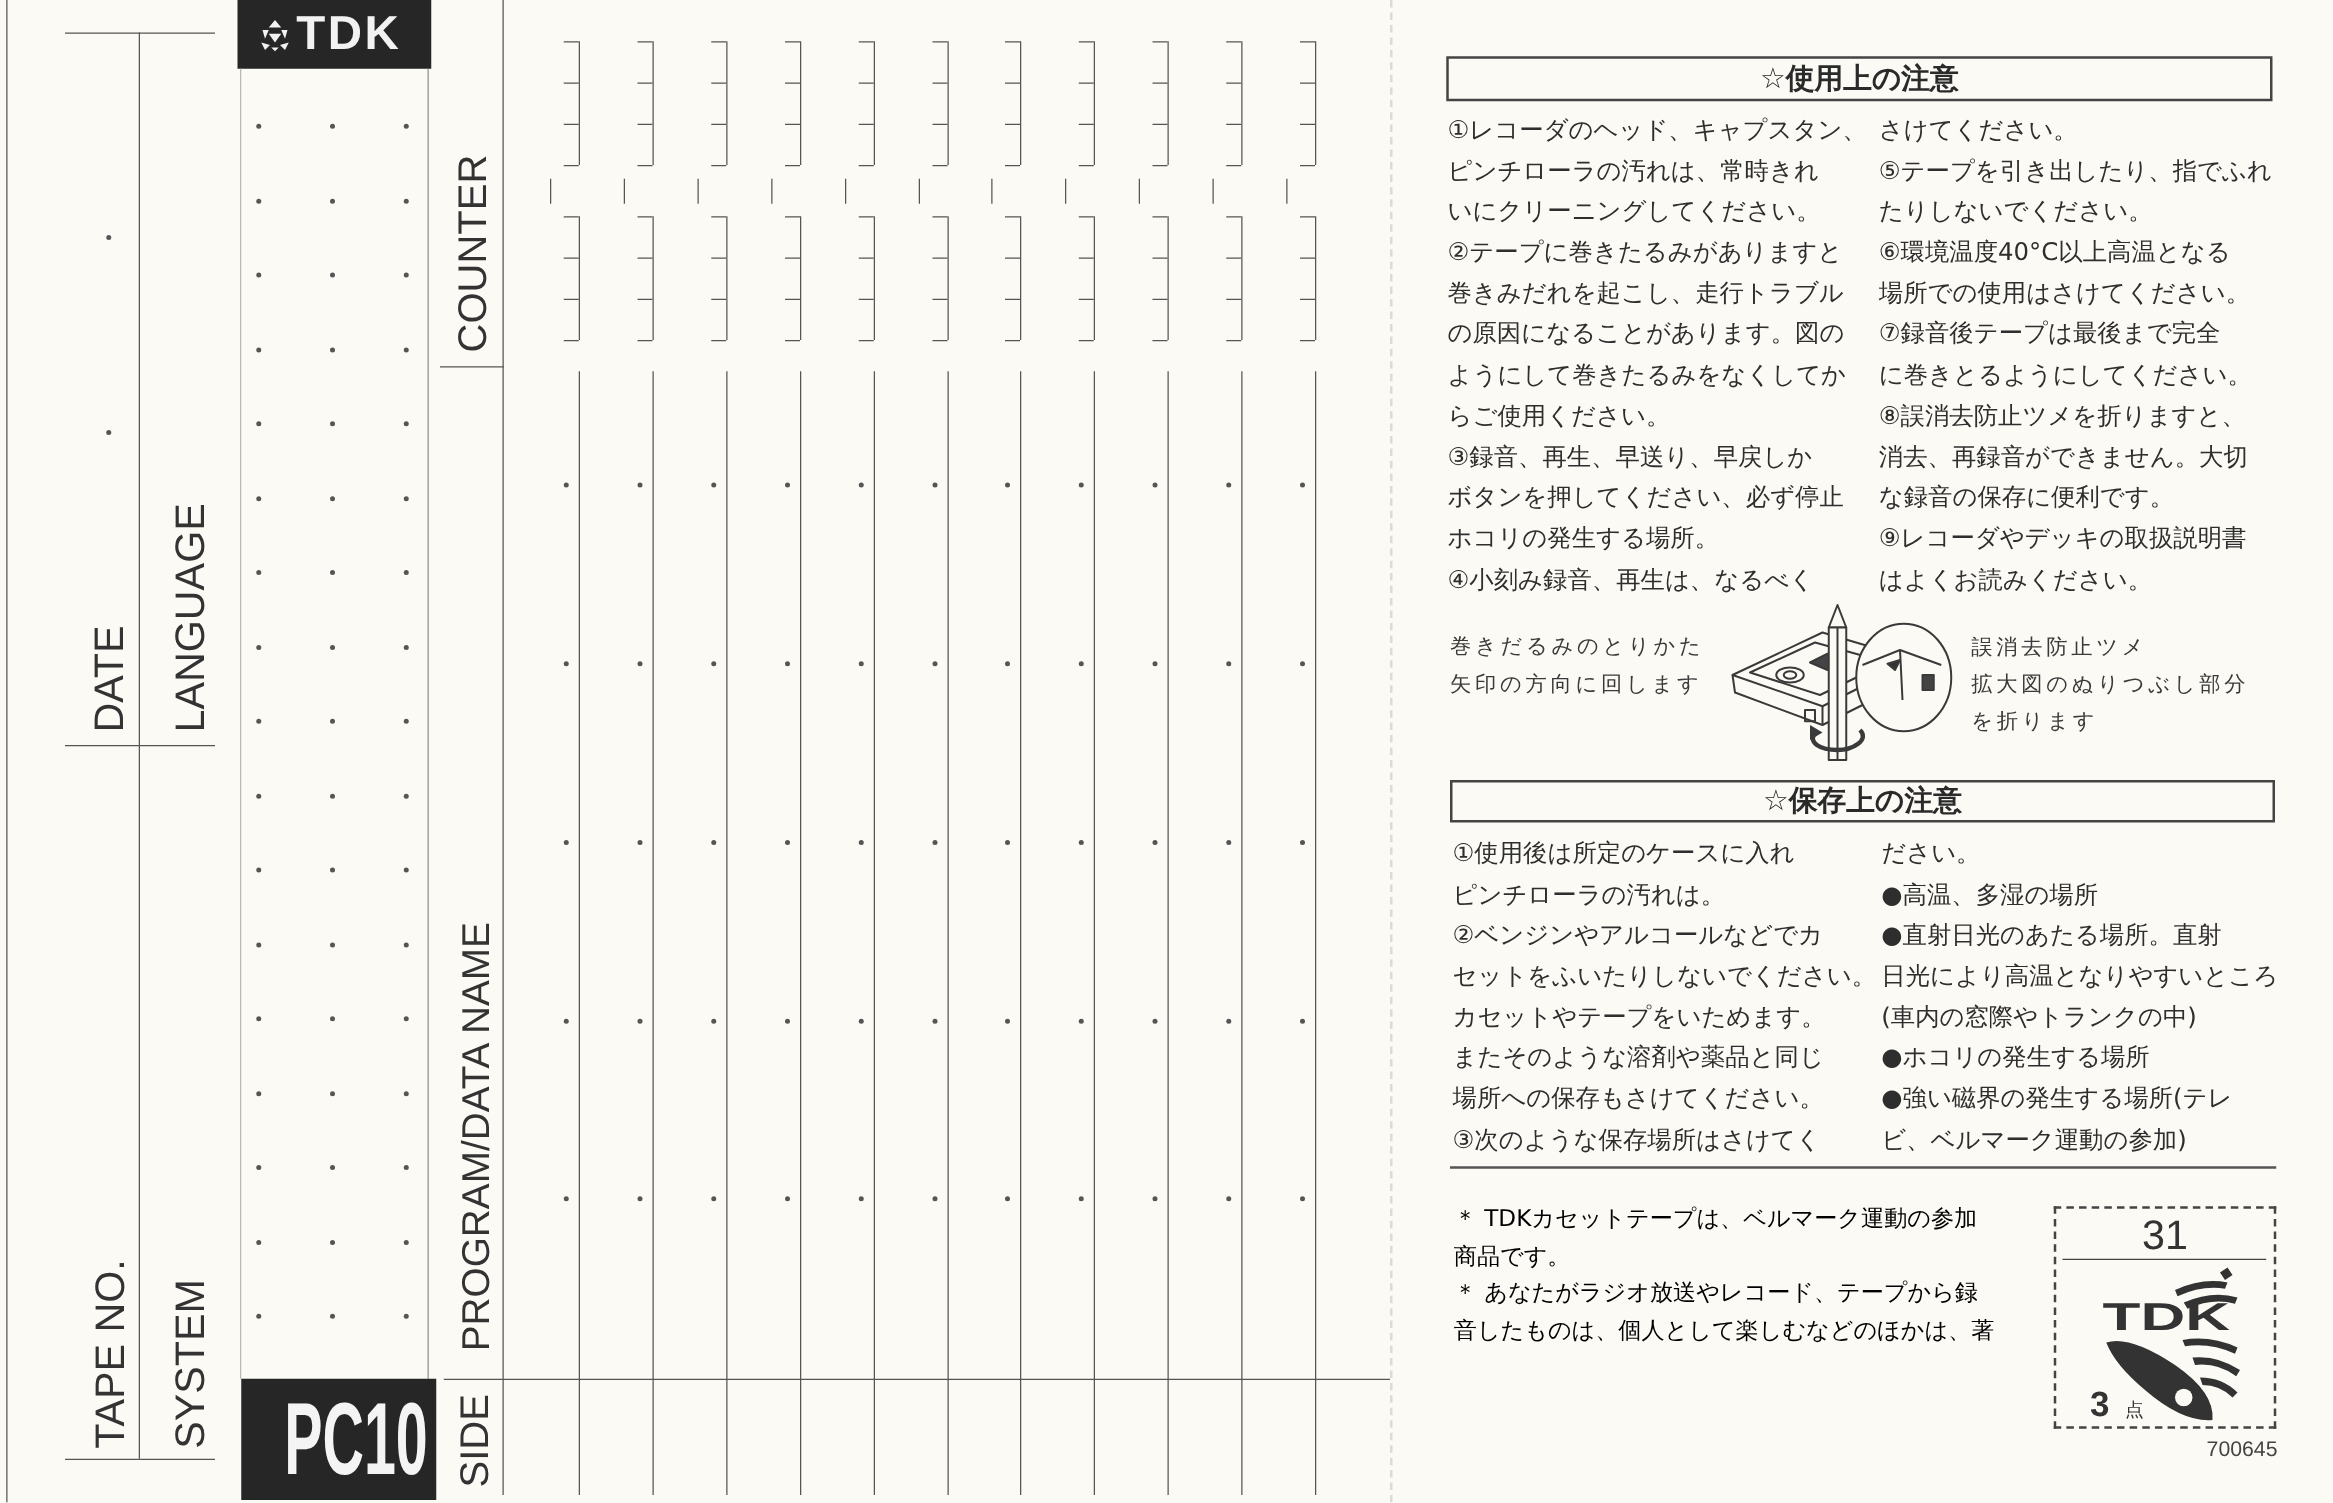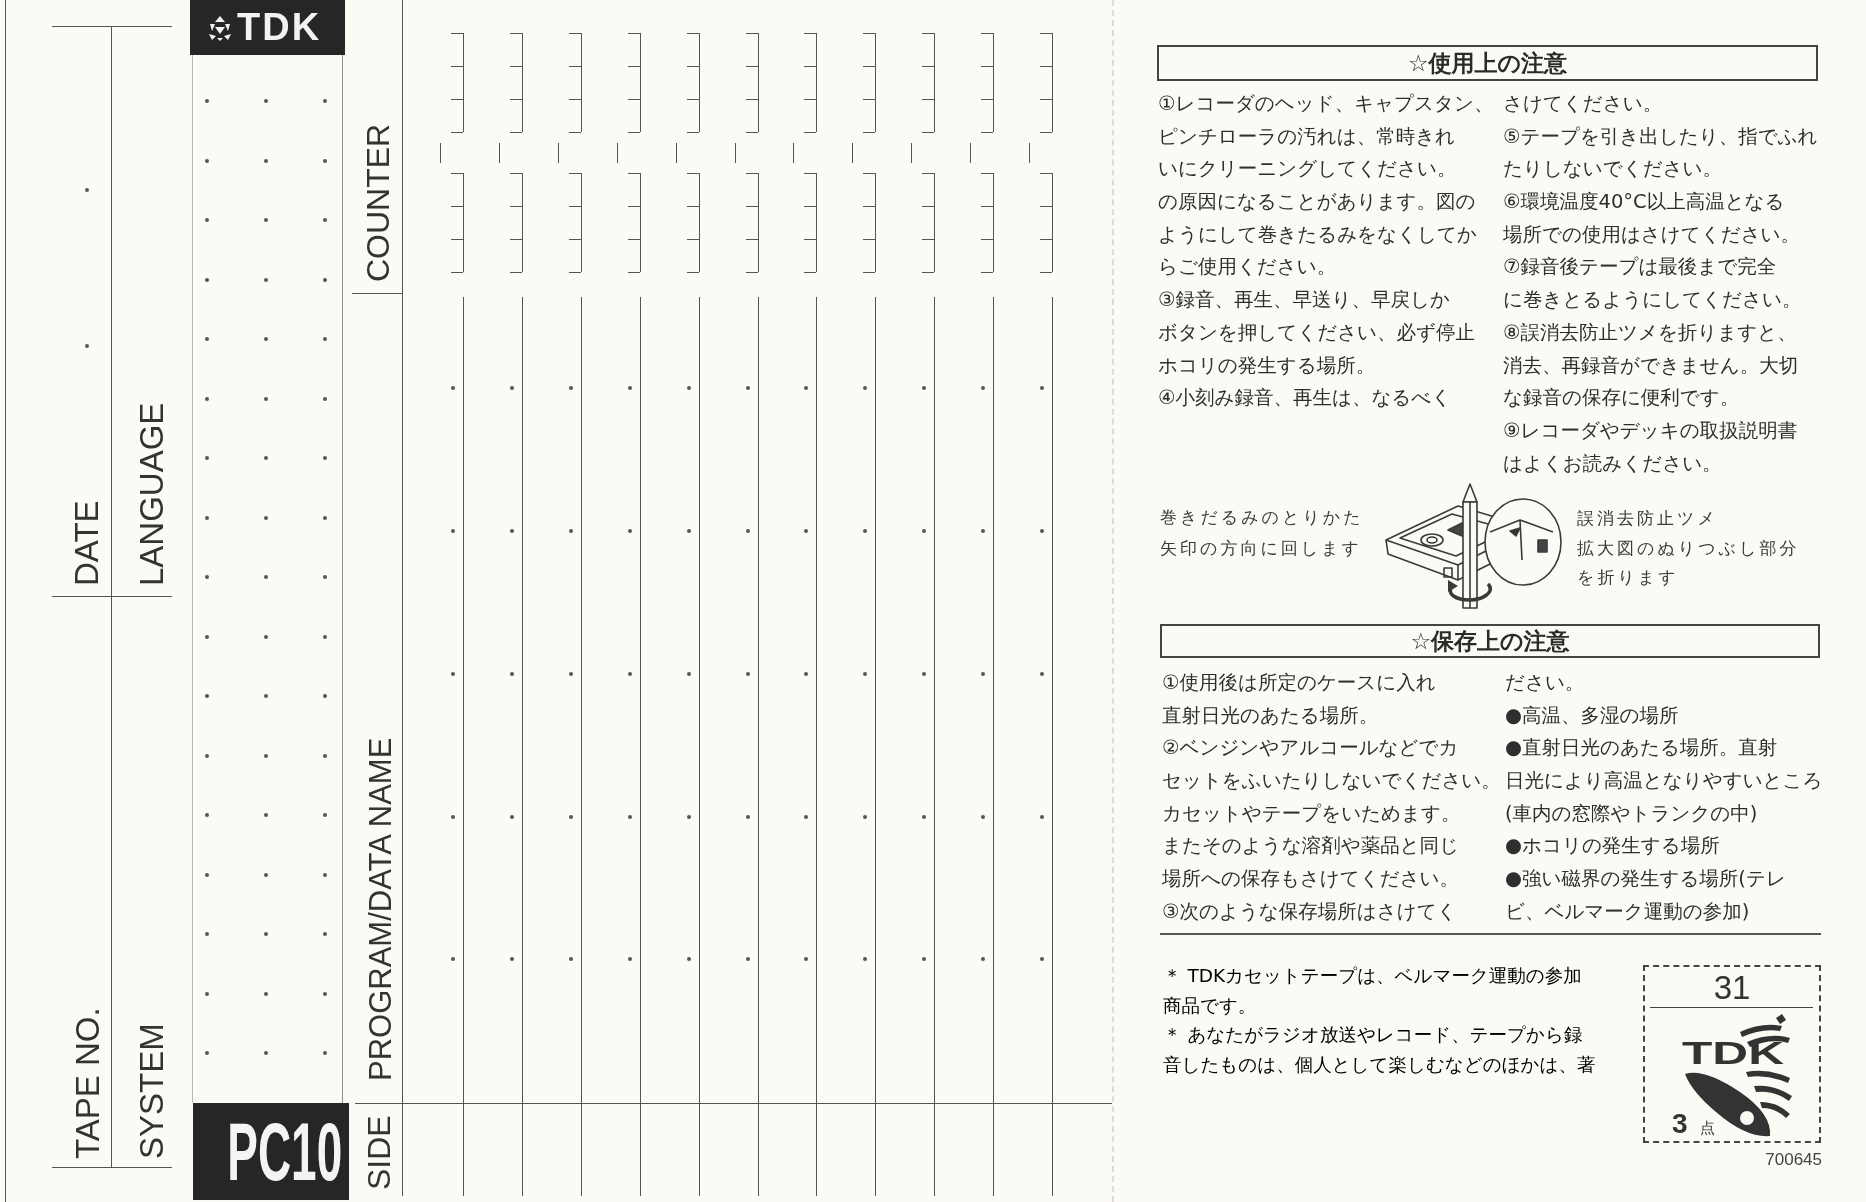--- a/index.html
+++ b/index.html
@@ -327,20 +327,22 @@
 <div class="fold"></div>
 
 <div>
 
   <div class="titlebox" style="left:1157px;top:45px;width:661px;height:36px;line-height:32px">☆使用上の注意</div>
 
   <div class="lines" style="left:1158px;top:88px">
     <div>①レコーダのヘッド、キャプスタン、</div>
     <div>ピンチローラの汚れは、常時きれ</div>
     <div>いにクリーニングしてください。</div>
+    <div>②テープに巻きたるみがありますと</div>
+    <div>巻きみだれを起こし、走行トラブル</div>
     <div>の原因になることがあります。図の</div>
     <div>ようにして巻きたるみをなくしてか</div>
     <div>らご使用ください。</div>
     <div>③録音、再生、早送り、早戻しか</div>
     <div>ボタンを押してください、必ず停止</div>
     <div>ホコリの発生する場所。</div>
     <div>④小刻み録音、再生は、なるべく</div>
   </div>
 
   <div class="lines" style="left:1503px;top:88px">
@@ -398,21 +400,21 @@
   <div class="caption" style="left:1577px;top:504px;line-height:29.5px">
     <div>誤消去防止ツメ</div>
     <div>拡大図のぬりつぶし部分</div>
     <div>を折ります</div>
   </div>
 
   <div class="titlebox" style="left:1160px;top:624px;width:660px;height:34px;line-height:30px">☆保存上の注意</div>
 
   <div class="lines" style="left:1162px;top:667px">
     <div>①使用後は所定のケースに入れ</div>
-    <div>直射日光のあたる場所。</div>
+    <div>ピンチローラの汚れは。</div>
     <div>②ベンジンやアルコールなどでカ</div>
     <div>セットをふいたりしないでください。</div>
     <div>カセットやテープをいためます。</div>
     <div>またそのような溶剤や薬品と同じ</div>
     <div>場所への保存もさけてください。</div>
     <div>③次のような保存場所はさけてく</div>
   </div>
 
   <div class="lines" style="left:1505px;top:667px">
     <div>ださい。</div>

